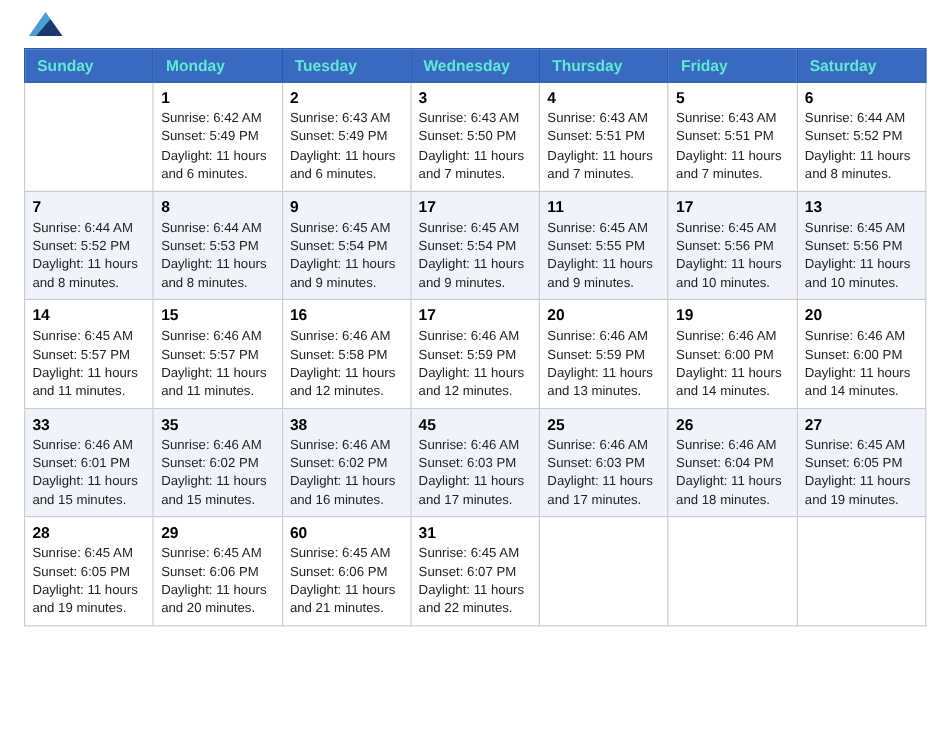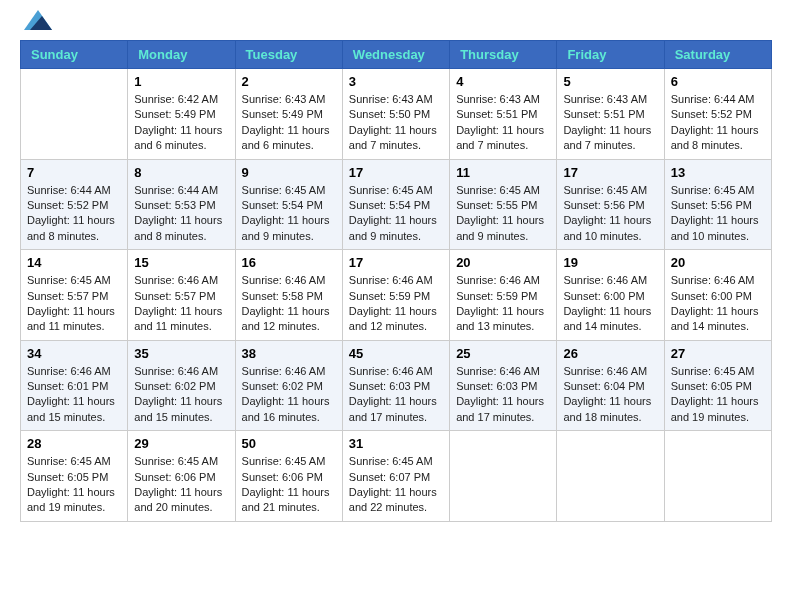--- a/index.html
+++ b/index.html
@@ -200,21 +200,21 @@
           <span class="day-number">19</span>
           <div class="day-info">Sunrise: 6:46 AM<br>Sunset: 6:00 PM<br>Daylight: 11 hours<br>and 14 minutes.</div>
         </td>
         <td>
           <span class="day-number">20</span>
           <div class="day-info">Sunrise: 6:46 AM<br>Sunset: 6:00 PM<br>Daylight: 11 hours<br>and 14 minutes.</div>
         </td>
       </tr>
       <tr class="row-shaded">
         <td>
-          <span class="day-number">34</span>
+          <span class="day-number">33</span>
           <div class="day-info">Sunrise: 6:46 AM<br>Sunset: 6:01 PM<br>Daylight: 11 hours<br>and 15 minutes.</div>
         </td>
         <td>
           <span class="day-number">35</span>
           <div class="day-info">Sunrise: 6:46 AM<br>Sunset: 6:02 PM<br>Daylight: 11 hours<br>and 15 minutes.</div>
         </td>
         <td>
           <span class="day-number">38</span>
           <div class="day-info">Sunrise: 6:46 AM<br>Sunset: 6:02 PM<br>Daylight: 11 hours<br>and 16 minutes.</div>
         </td>
@@ -238,21 +238,21 @@
       <tr>
         <td>
           <span class="day-number">28</span>
           <div class="day-info">Sunrise: 6:45 AM<br>Sunset: 6:05 PM<br>Daylight: 11 hours<br>and 19 minutes.</div>
         </td>
         <td>
           <span class="day-number">29</span>
           <div class="day-info">Sunrise: 6:45 AM<br>Sunset: 6:06 PM<br>Daylight: 11 hours<br>and 20 minutes.</div>
         </td>
         <td>
-          <span class="day-number">50</span>
+          <span class="day-number">60</span>
           <div class="day-info">Sunrise: 6:45 AM<br>Sunset: 6:06 PM<br>Daylight: 11 hours<br>and 21 minutes.</div>
         </td>
         <td>
           <span class="day-number">31</span>
           <div class="day-info">Sunrise: 6:45 AM<br>Sunset: 6:07 PM<br>Daylight: 11 hours<br>and 22 minutes.</div>
         </td>
         <td class="empty-cell"></td>
         <td class="empty-cell"></td>
         <td class="empty-cell"></td>
       </tr>

